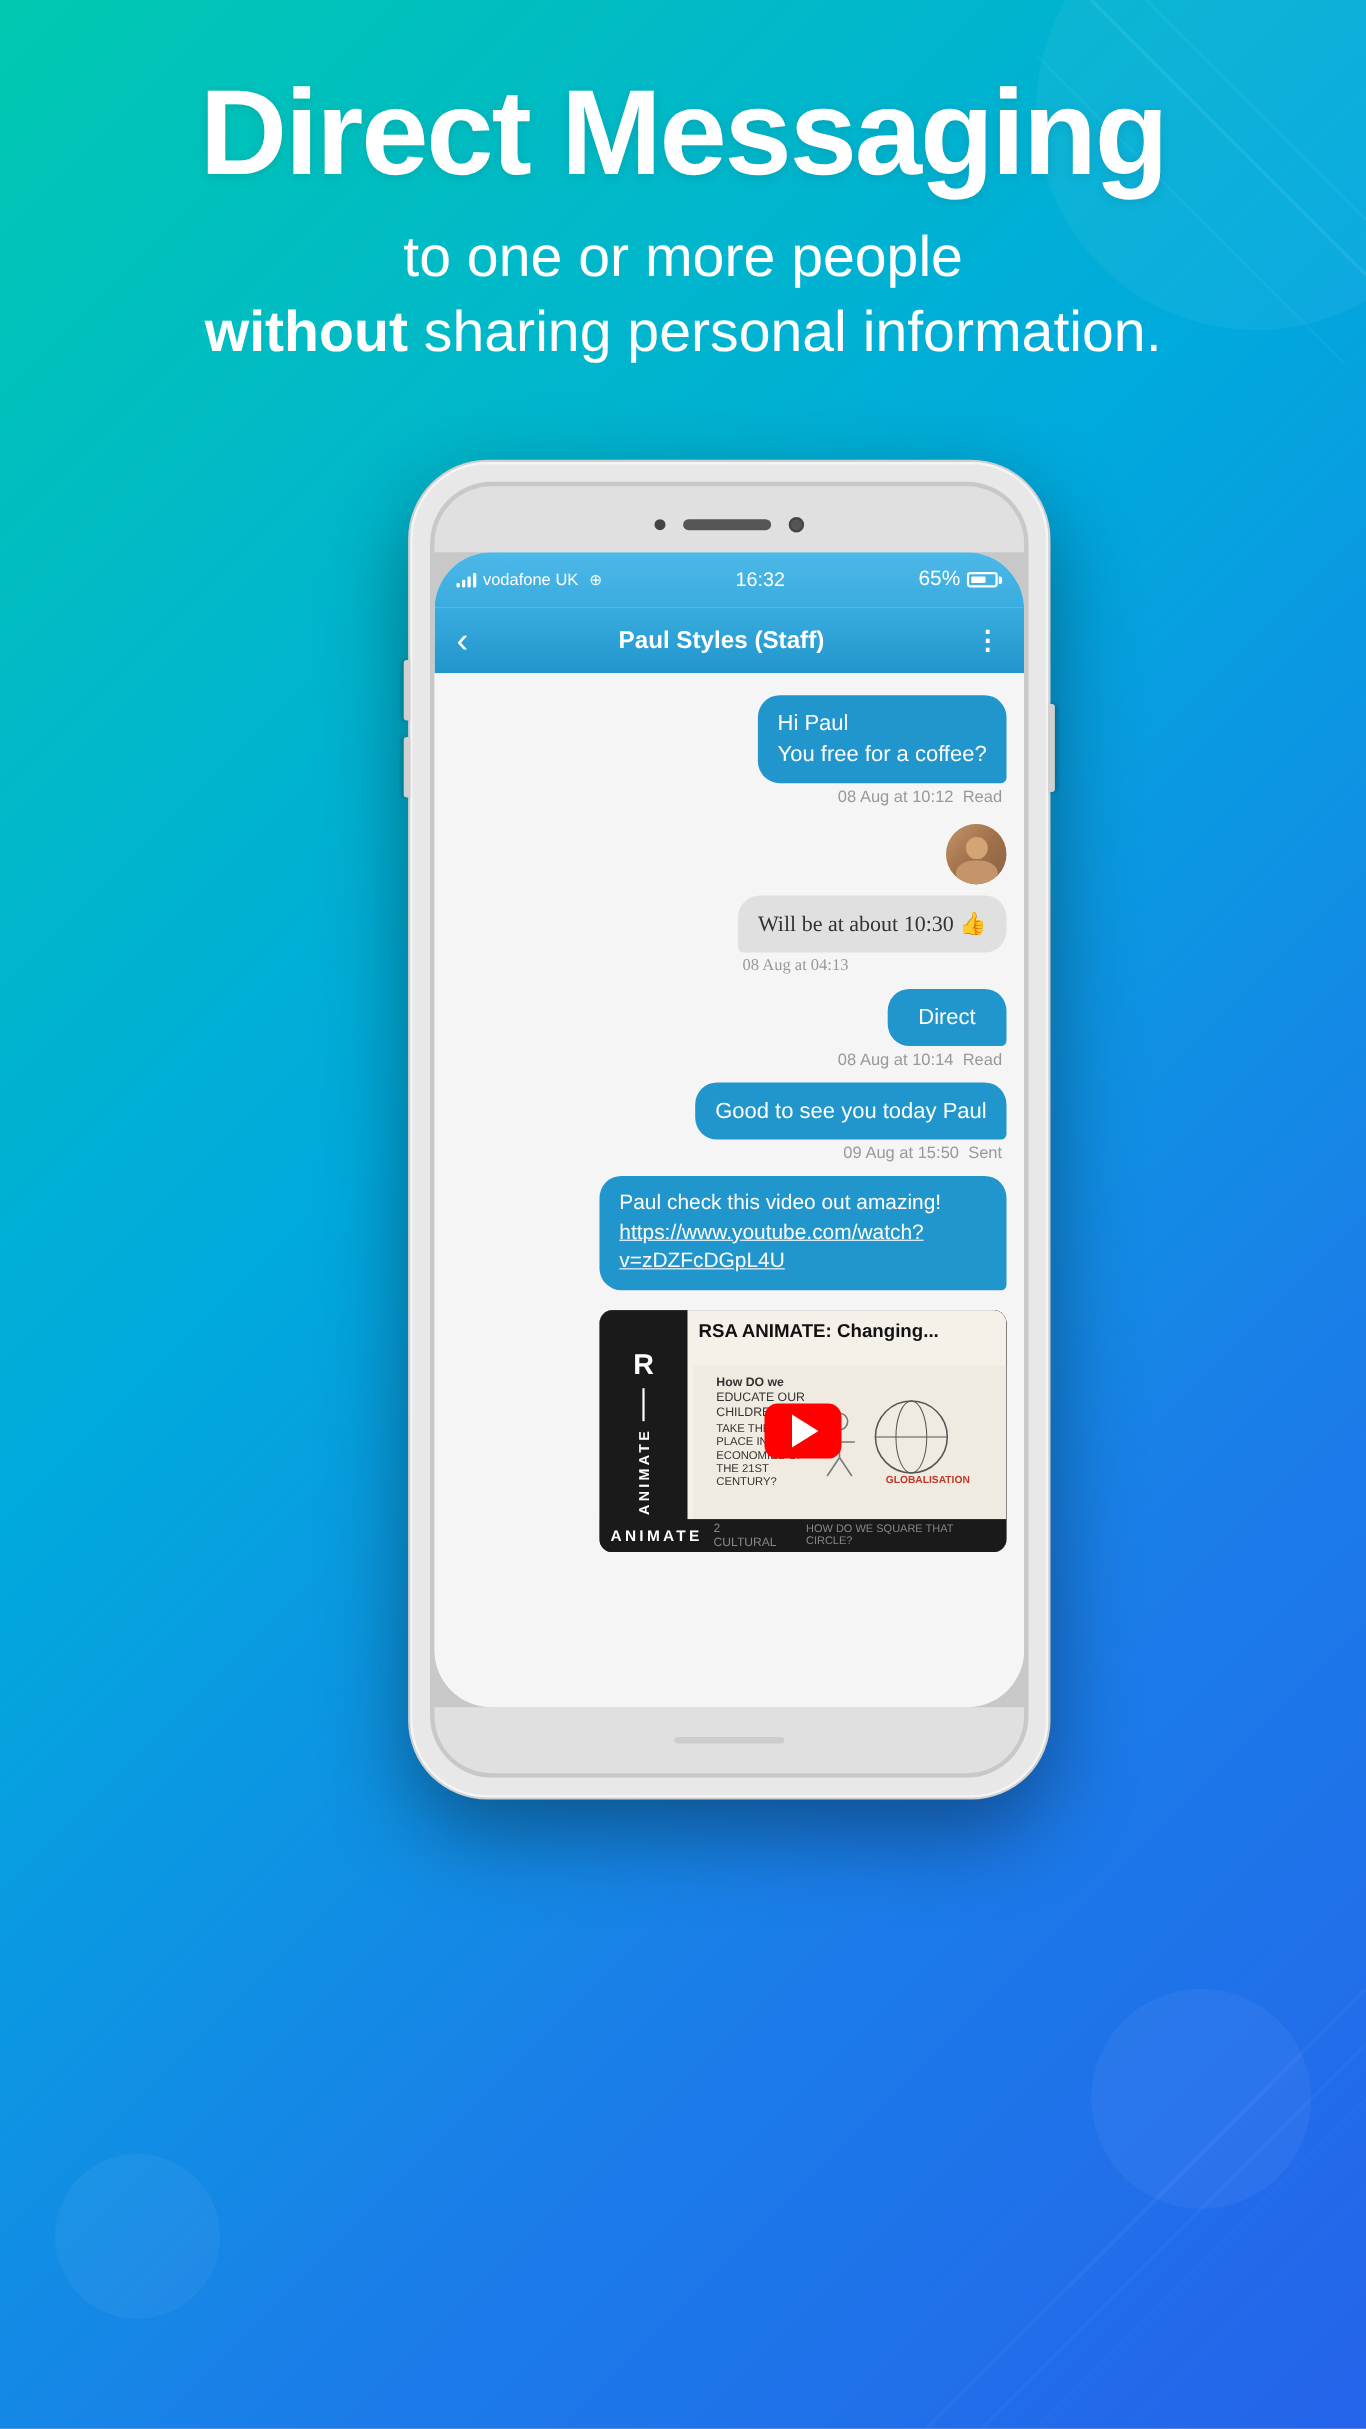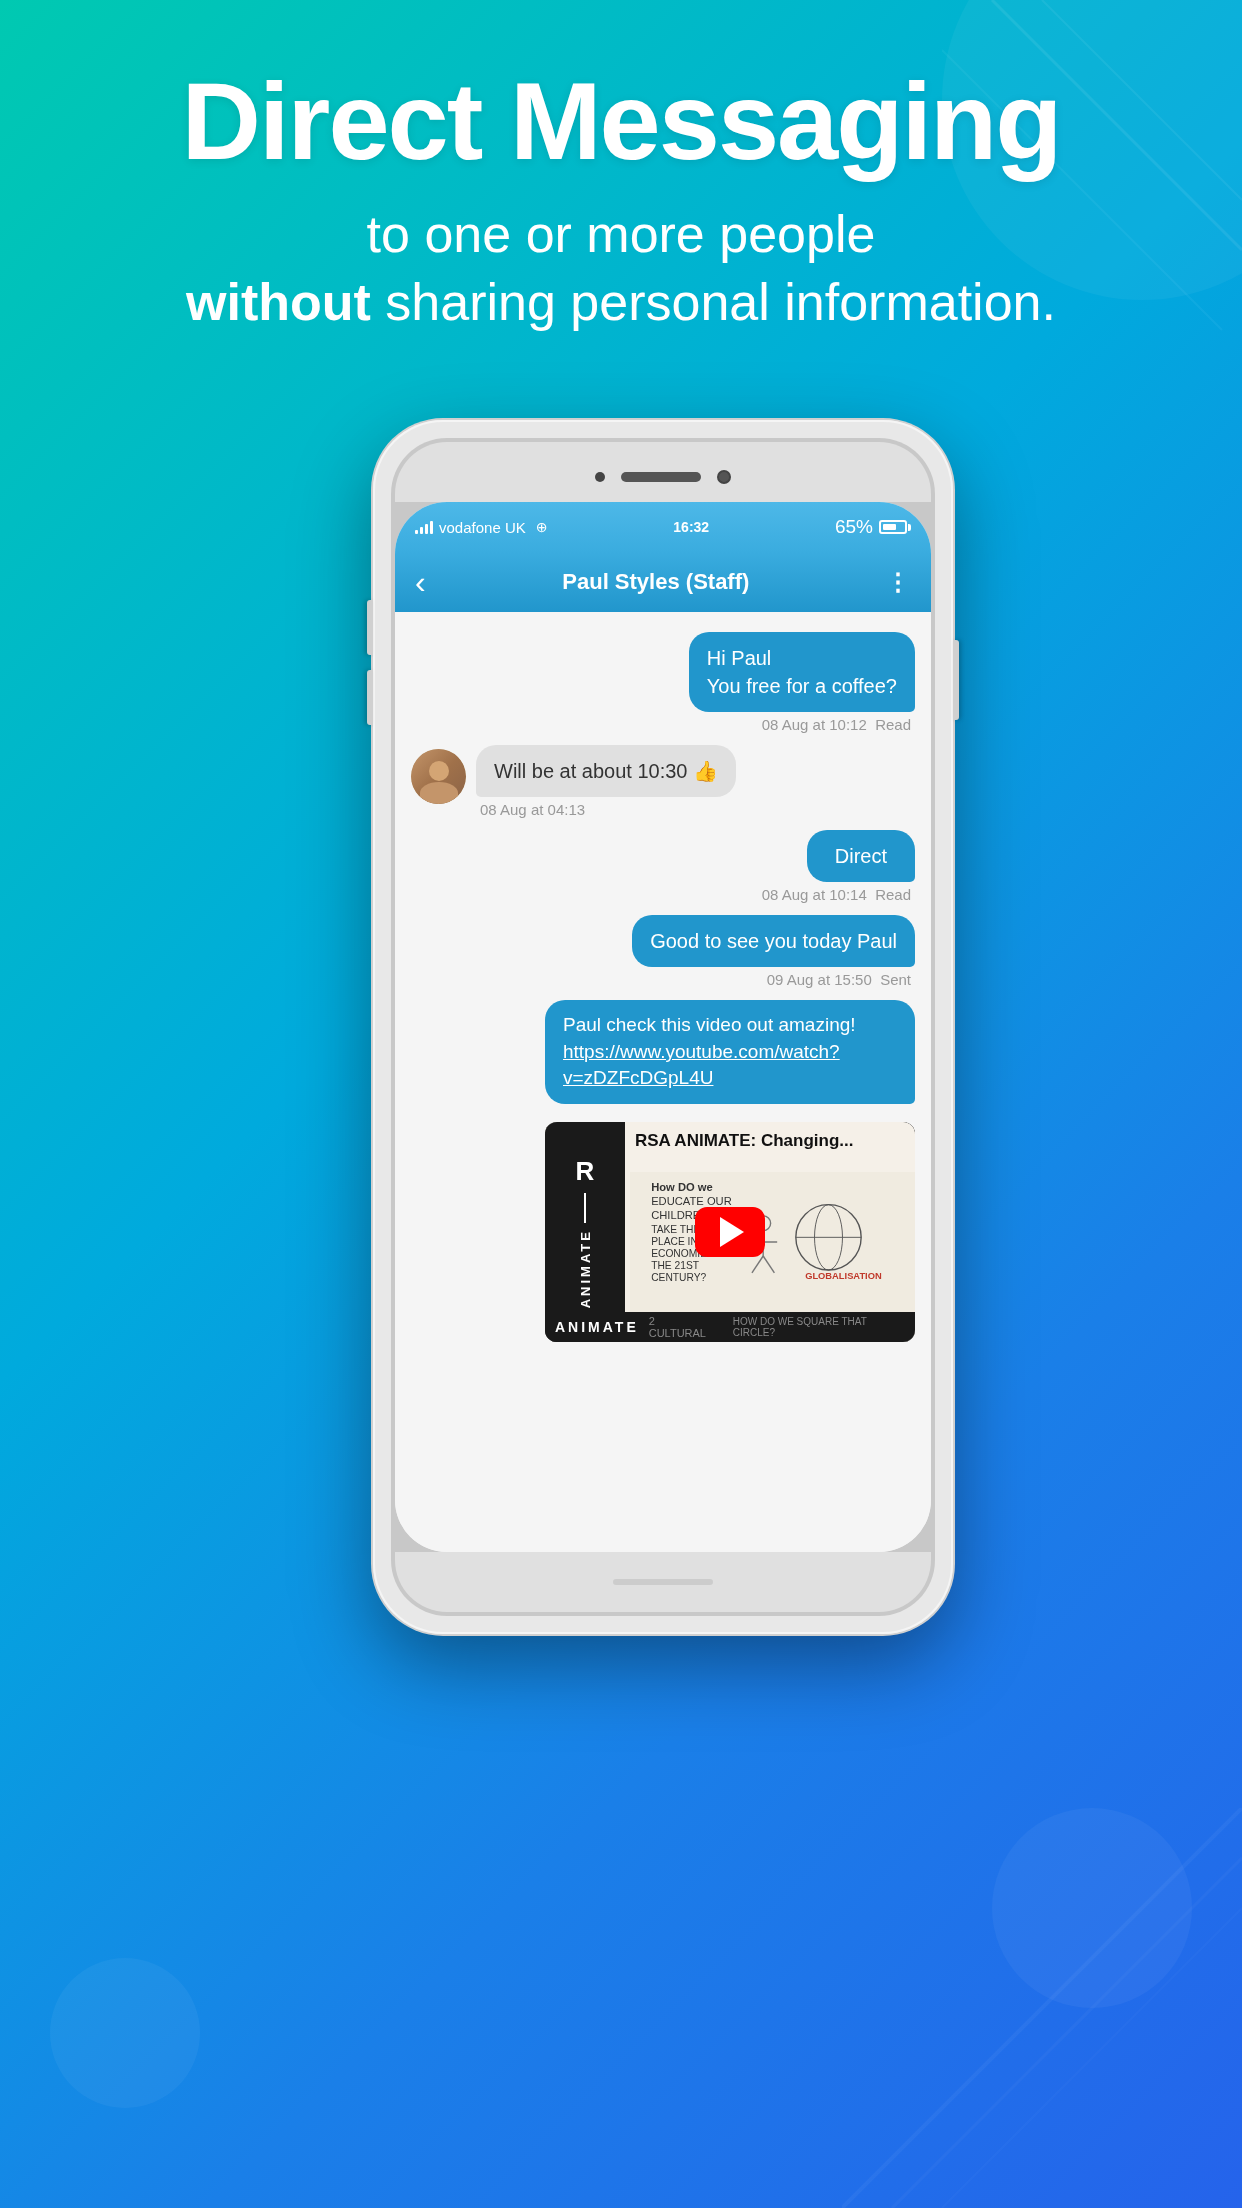--- a/index.html
+++ b/index.html
@@ -147,22 +147,22 @@
       width: 3px;
       border-radius: 1px;
     }
 
     .wifi-icon {
       font-size: 14px;
       margin-left: 4px;
     }
 
     .status-center {
-      font-size: 14px;
-      font-weight: 700;
+      font-size: 18px;
+      font-weight: 400;
       text-align: center;
     }
 
     .status-right {
       display: flex;
       align-items: center;
       gap: 6px;
       font-size: 19px;
     }
 
@@ -243,23 +243,24 @@
     .msg-row {
       display: flex;
       flex-direction: column;
     }
 
     .msg-row.sent {
       align-items: flex-end;
     }
 
     .msg-row.received {
-      align-items: flex-start;
-      flex-direction: row;
+      align-items: flex-end;
+      flex-direction: column;
       gap: 10px;
+      font-family: Liberation Serif, serif;
     }
 
     .msg-row.received .msg-content {
       display: flex;
       flex-direction: column;
       align-items: flex-start;
     }
 
     .avatar {
       width: 55px;

